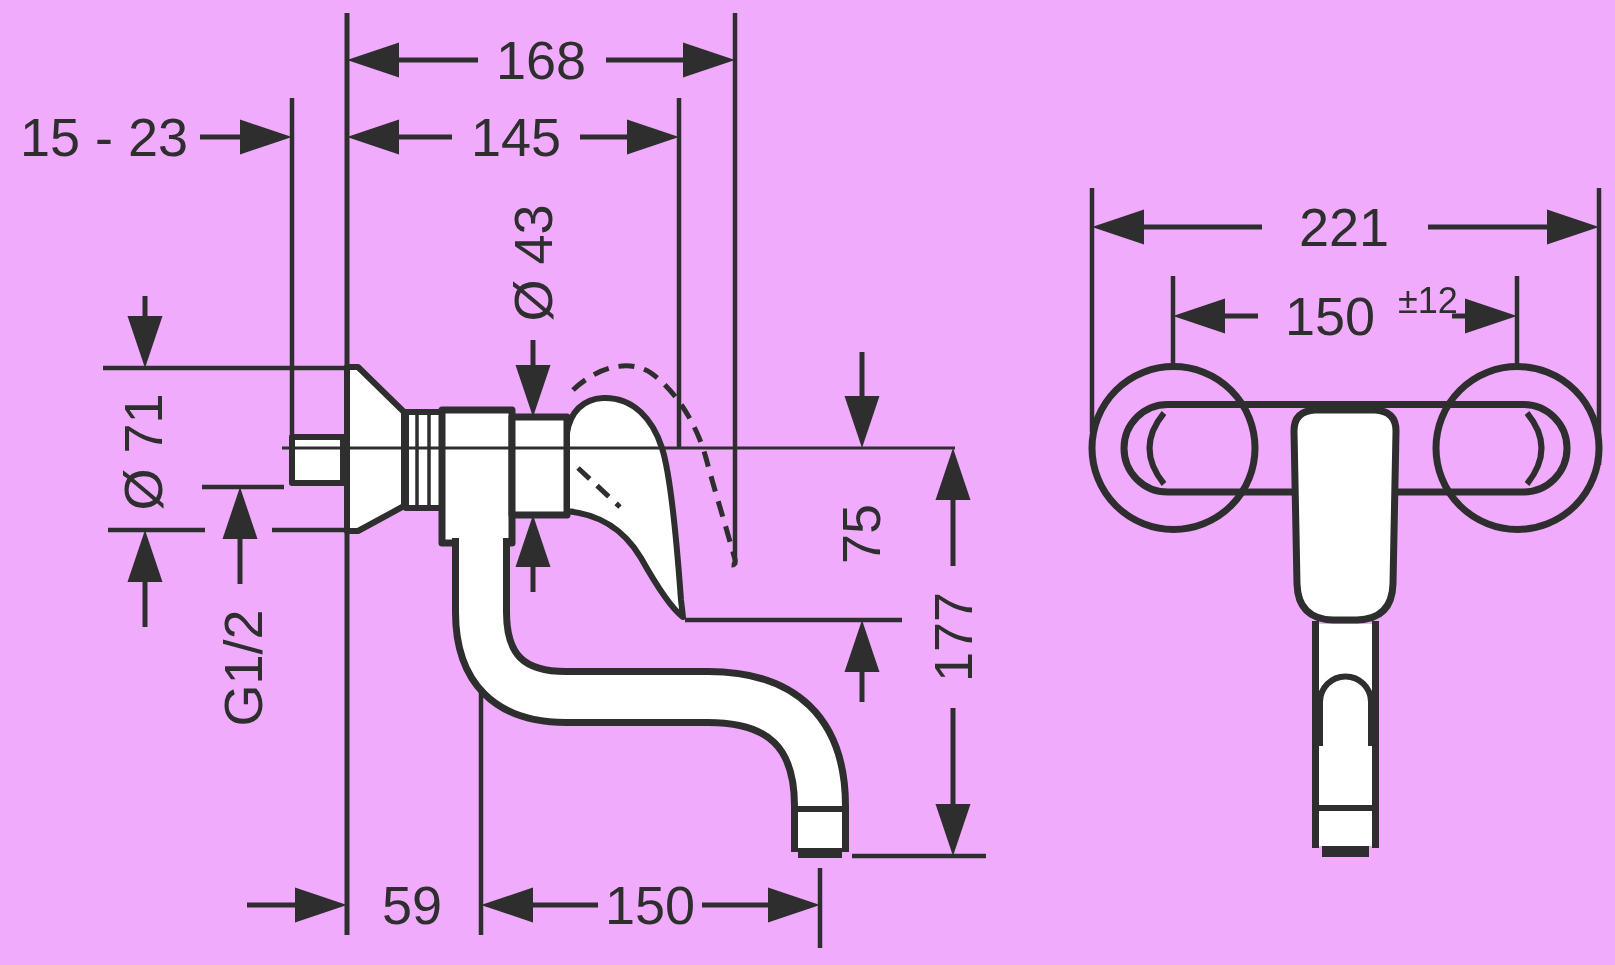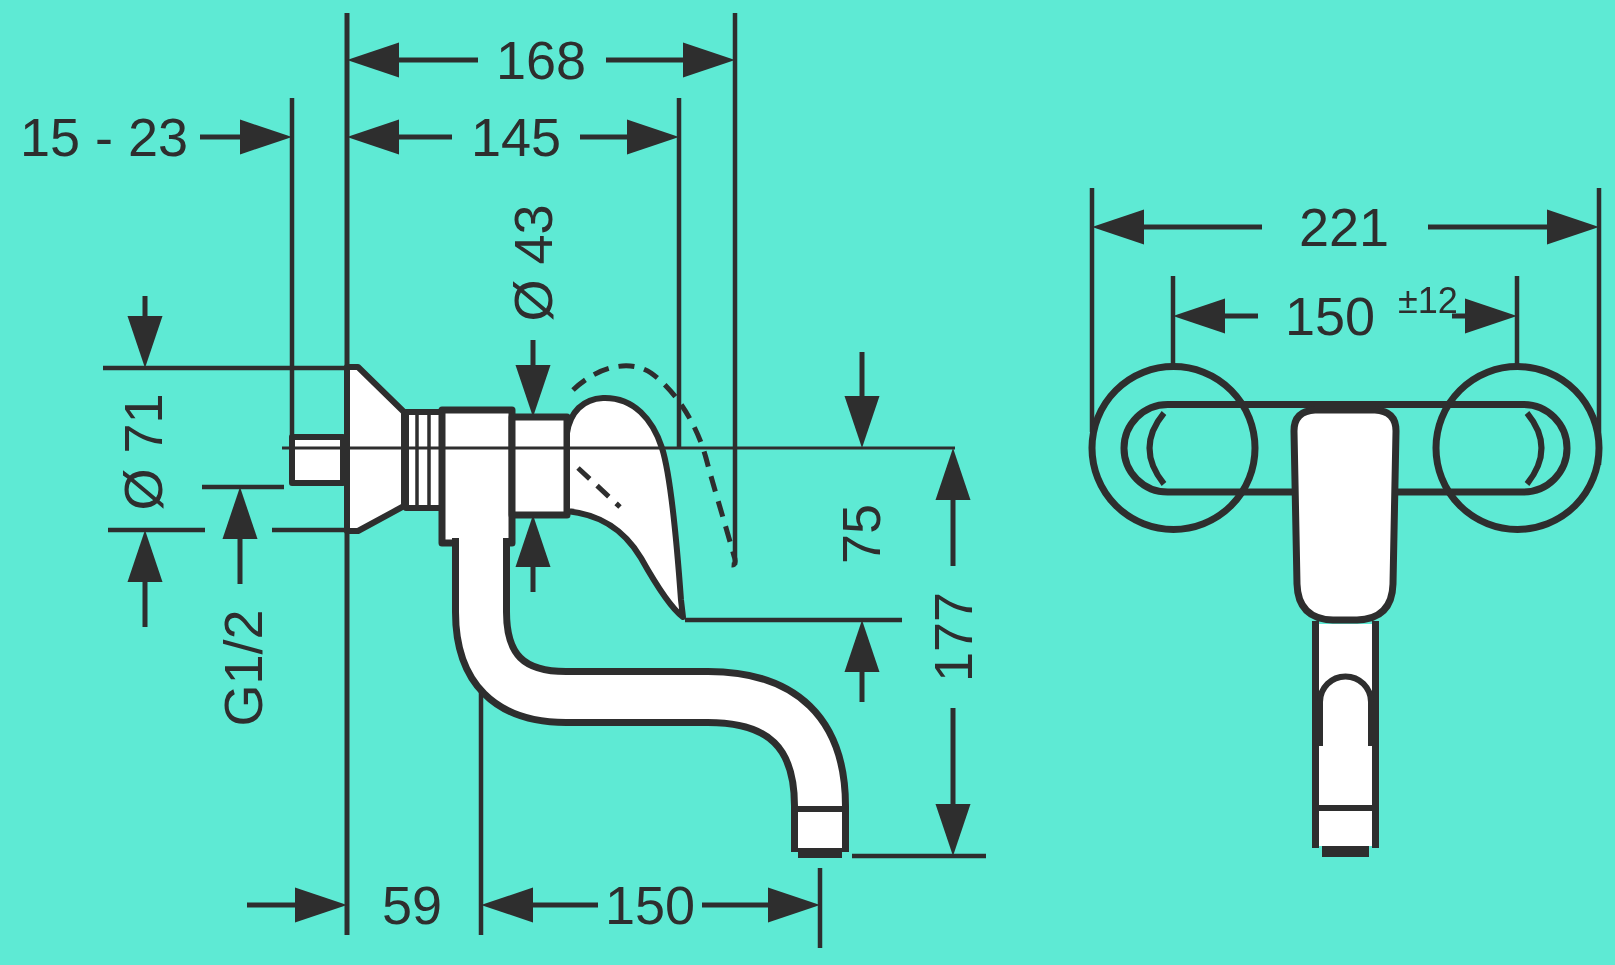--- a/index.html
+++ b/index.html
@@ -5,21 +5,21 @@
   html, body {
     margin: 0;
     padding: 0;
     background: #ffffff;
     font-family: "Liberation Sans", sans-serif;
   }
   #stage {
     position: relative;
     width: 1615px;
     height: 965px;
-    background: #5eead4;
+    background: #f0abfc;
     overflow: hidden;
   }
   svg { display: block; }
   .outline   { fill: #ffffff; stroke: #2e2e2e; stroke-width: 7; stroke-linejoin: round; }
   .outline6  { fill: #ffffff; stroke: #2e2e2e; stroke-width: 6; stroke-linejoin: round; }
   .bare      { fill: none;    stroke: #2e2e2e; stroke-width: 7; stroke-linejoin: round; }
   .bare6     { fill: none;    stroke: #2e2e2e; stroke-width: 6; }
   .thin      { fill: none;    stroke: #2e2e2e; stroke-width: 3.5; }
   .ext       { fill: none;    stroke: #2e2e2e; stroke-width: 4.5; }
   .dim       { fill: none;    stroke: #2e2e2e; stroke-width: 5; }

